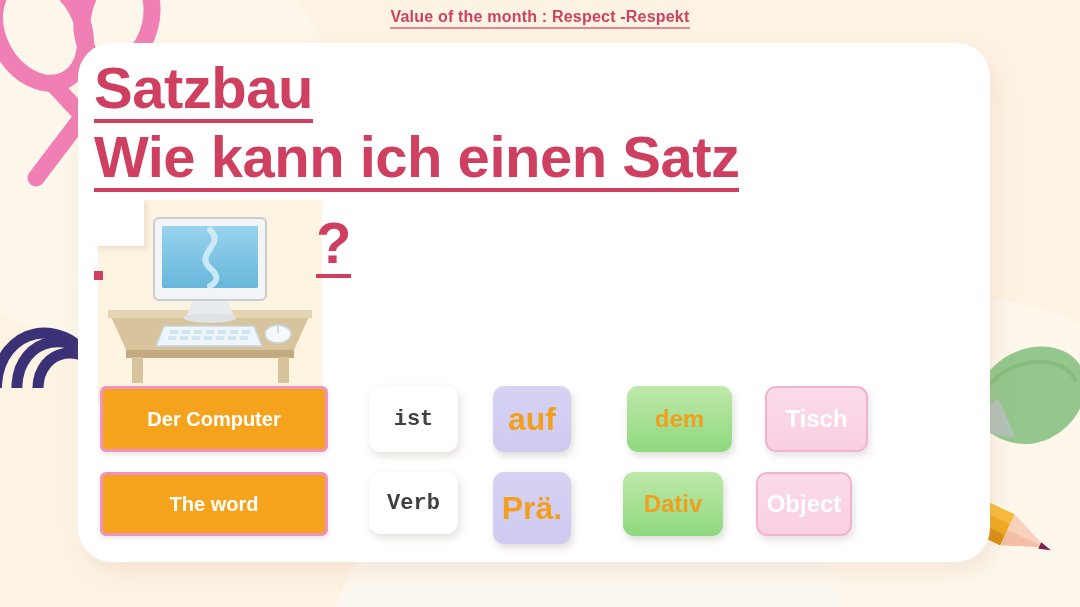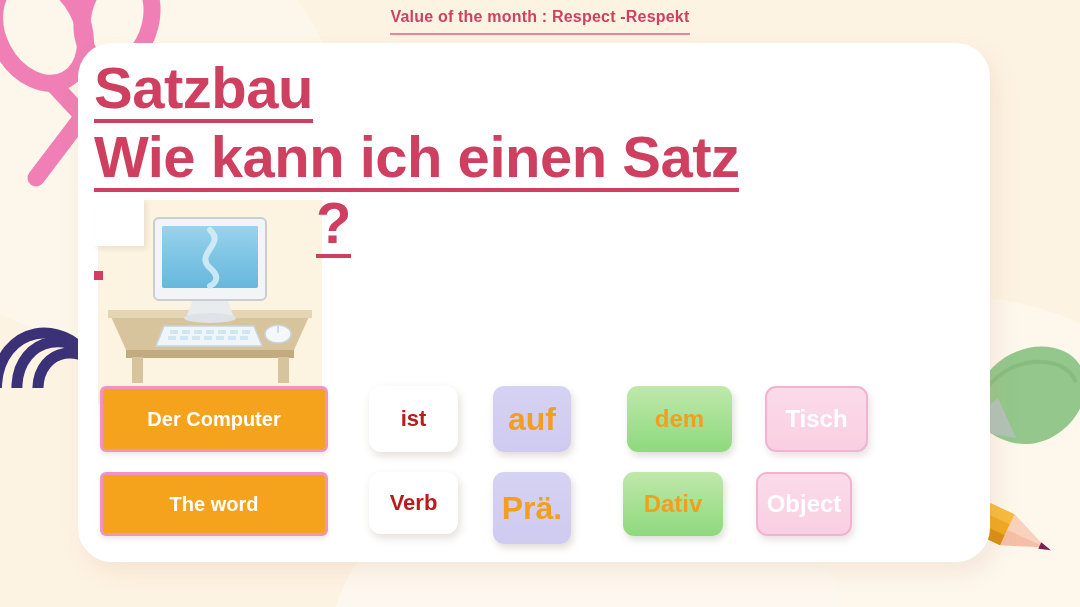--- a/index.html
+++ b/index.html
@@ -54,21 +54,21 @@
     text-align: center;
     z-index: 6;
   }
   .banner-text {
     display: inline-block;
     color: #cf4163;
     font-size: 16px;
     font-weight: bold;
     letter-spacing: .2px;
     border-bottom: 2px solid #e5869d;
-    padding-bottom: 7px;
+    padding-bottom: 1px;
   }
 
   
   .slide {
     position: absolute;
     left: 78px; top: 43px;
     width: 912px; height: 519px;
     background: #ffffff;
     border-radius: 34px;
     box-shadow: 6px 10px 22px rgba(196,150,120,.16);
@@ -91,21 +91,21 @@
     line-height: 1.0;
     letter-spacing: -0.5px;
     white-space: nowrap;
   }
   .heading-line span.u {
     display: inline-block;
     border-bottom: 4px solid #cf3f60;
     padding-bottom: 2px;
   }
   .line-1 { margin-bottom: 5px; }
-  .line-2 { margin-bottom: 2px; }
+  .line-2 { margin-bottom: 22px; }
   .line-3 { padding-left: 222px; }
 
   
   .dot {
     position: absolute;
     left: 16px; top: 228px;
     width: 9px; height: 9px;
     background: #cf3f60;
     z-index: 8;
   }
@@ -163,25 +163,26 @@
     font-size: 20px;
     box-shadow: 0 3px 5px rgba(150,120,90,.16);
     margin-right: 41px;
   }
   .row-2 .card.orange { height: 64px; }
 
   
   .card.white {
     width: 89px; height: 66px;
     background: #ffffff;
-    color: #b91c1c;
+    color: #404040;
     font-size: 22px;
     border-radius: 12px;
     box-shadow: 2px 4px 8px rgba(140,120,100,.24);
     margin-right: 35px;
+    font-family: Liberation Mono, monospace;
   }
   .row-2 .card.white { height: 62px; }
 
   
   .card.lavender {
     width: 78px; height: 66px;
     background: linear-gradient(180deg,#d6d2f3 0%,#cfcaf0 100%);
     color: #f0a01e;
     font-size: 32px;
     border-radius: 11px;

